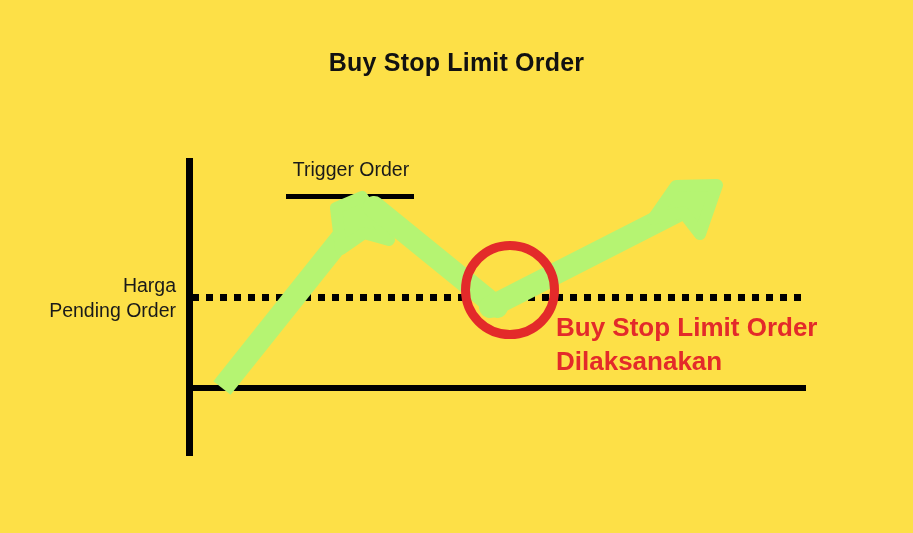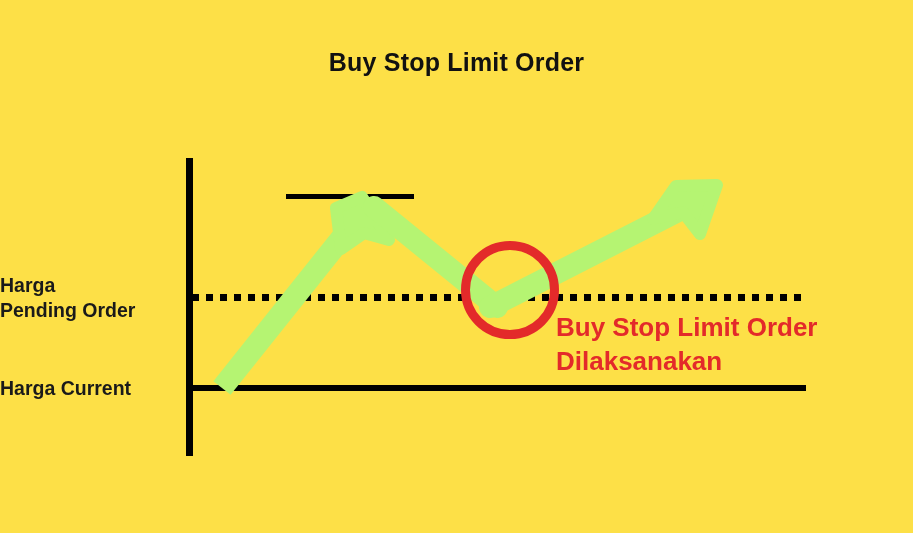--- a/index.html
+++ b/index.html
@@ -73,22 +73,22 @@
       rgba(255,255,255,0) 7px, rgba(255,255,255,0) 14px
     );
   }
 
   
   .axis-label {
     position: absolute;
     color: #1a1a1a;
     font-size: 19.5px;
     line-height: 25px;
+    text-align: right;
     white-space: pre-line;
-    font-weight: bold;
   }
   #label-trigger-order {
     position: absolute;
     left: 266px;
     top: 158px;
     width: 170px;
     text-align: center;
     font-size: 19.5px;
     color: #1a1a1a;
   }
@@ -159,22 +159,22 @@
 
     <path d="M 374 207 L 497 307" stroke="#B5F472" stroke-width="22" fill="none" stroke-linecap="round"></path>
 
     <path d="M 490 307 L 690 205" stroke="#B5F472" stroke-width="22" fill="none" stroke-linecap="round"></path>
 
     <path d="M 717 185 L 700 234 L 683 212 L 653 219 L 676 186 Z" fill="#B5F472" stroke="#B5F472" stroke-width="12" stroke-linejoin="round"></path>
   </svg>
 
   <div id="highlight-circle"></div>
 
+  <div id="label-trigger-order">Trigger Order</div>
 
   <div class="axis-label" id="label-pending-order">Harga
 Pending Order</div>
 
-  <div class="axis-label" id="label-harga-current">Harga Current</div>
 
   <div id="annotation-executed">Buy Stop Limit Order
 Dilaksanakan</div>
 
 </div>
 
 </body></html>

